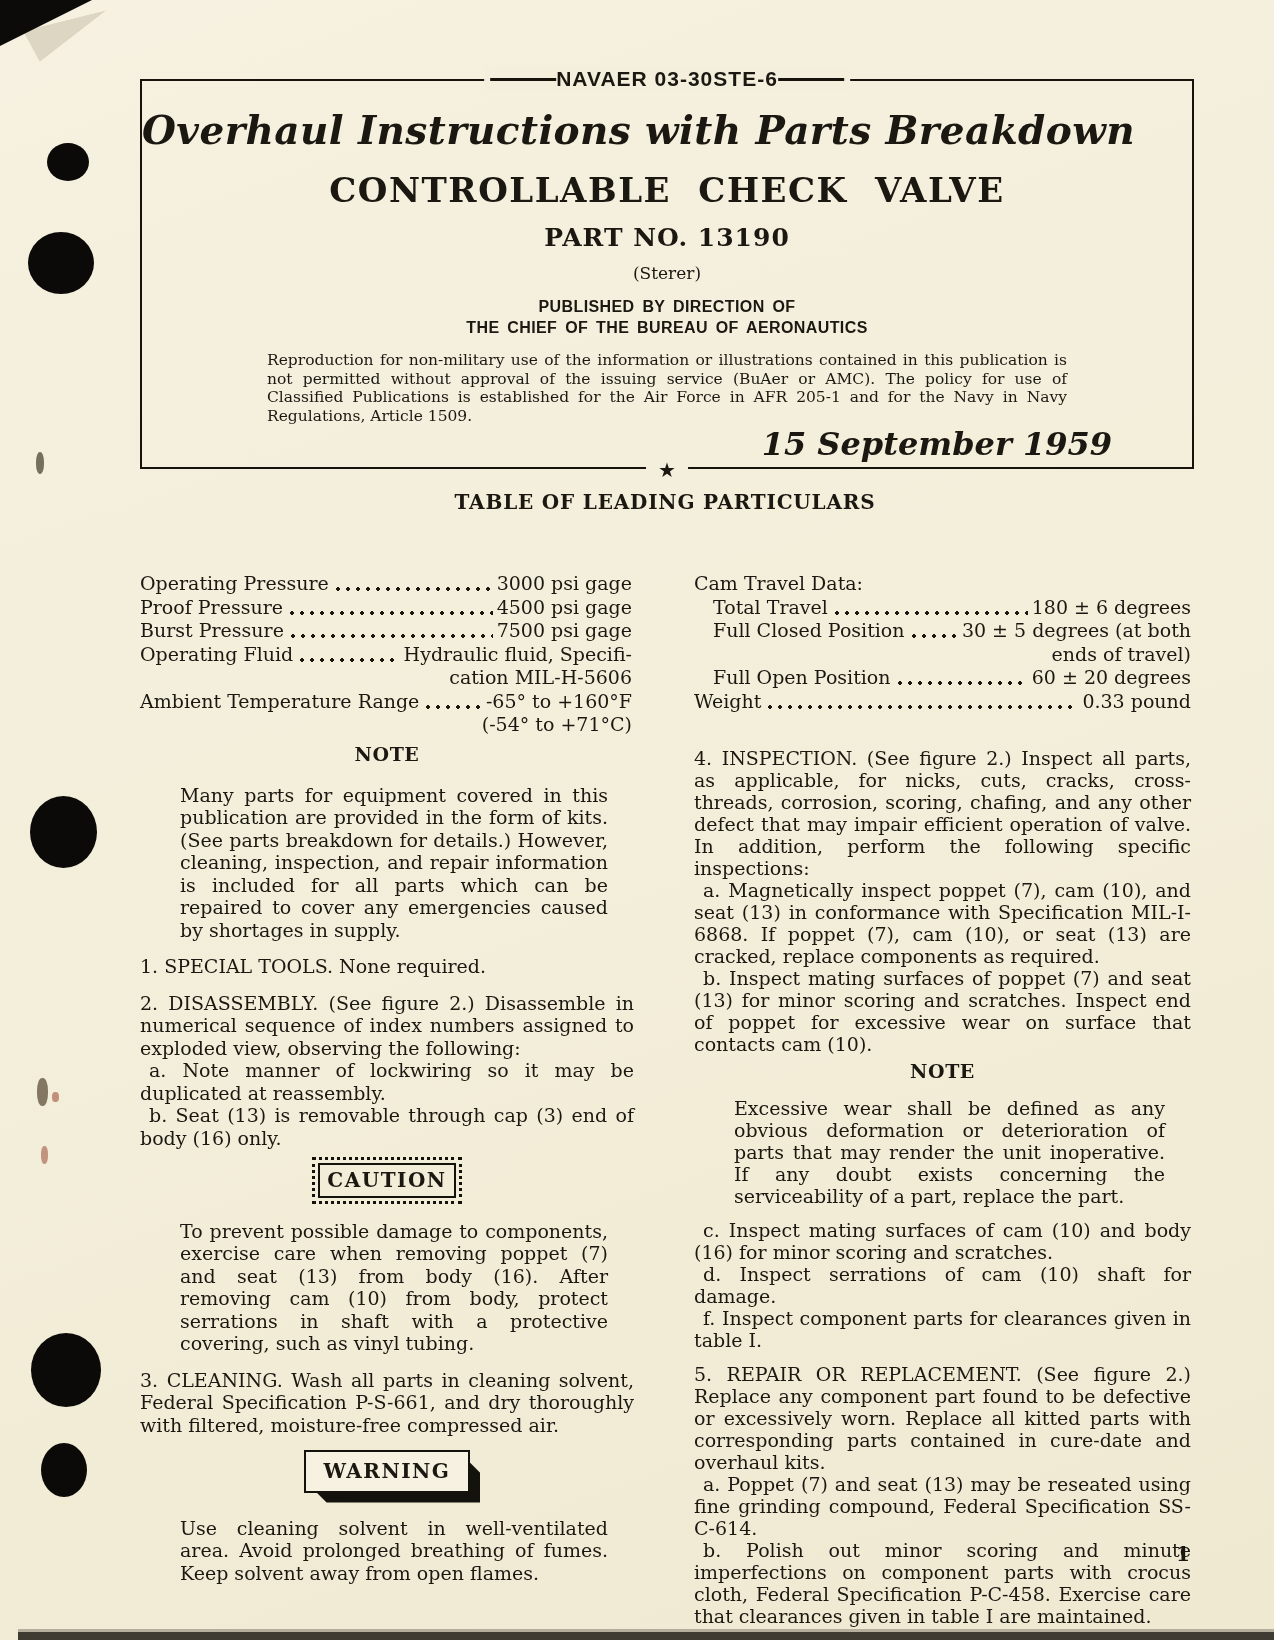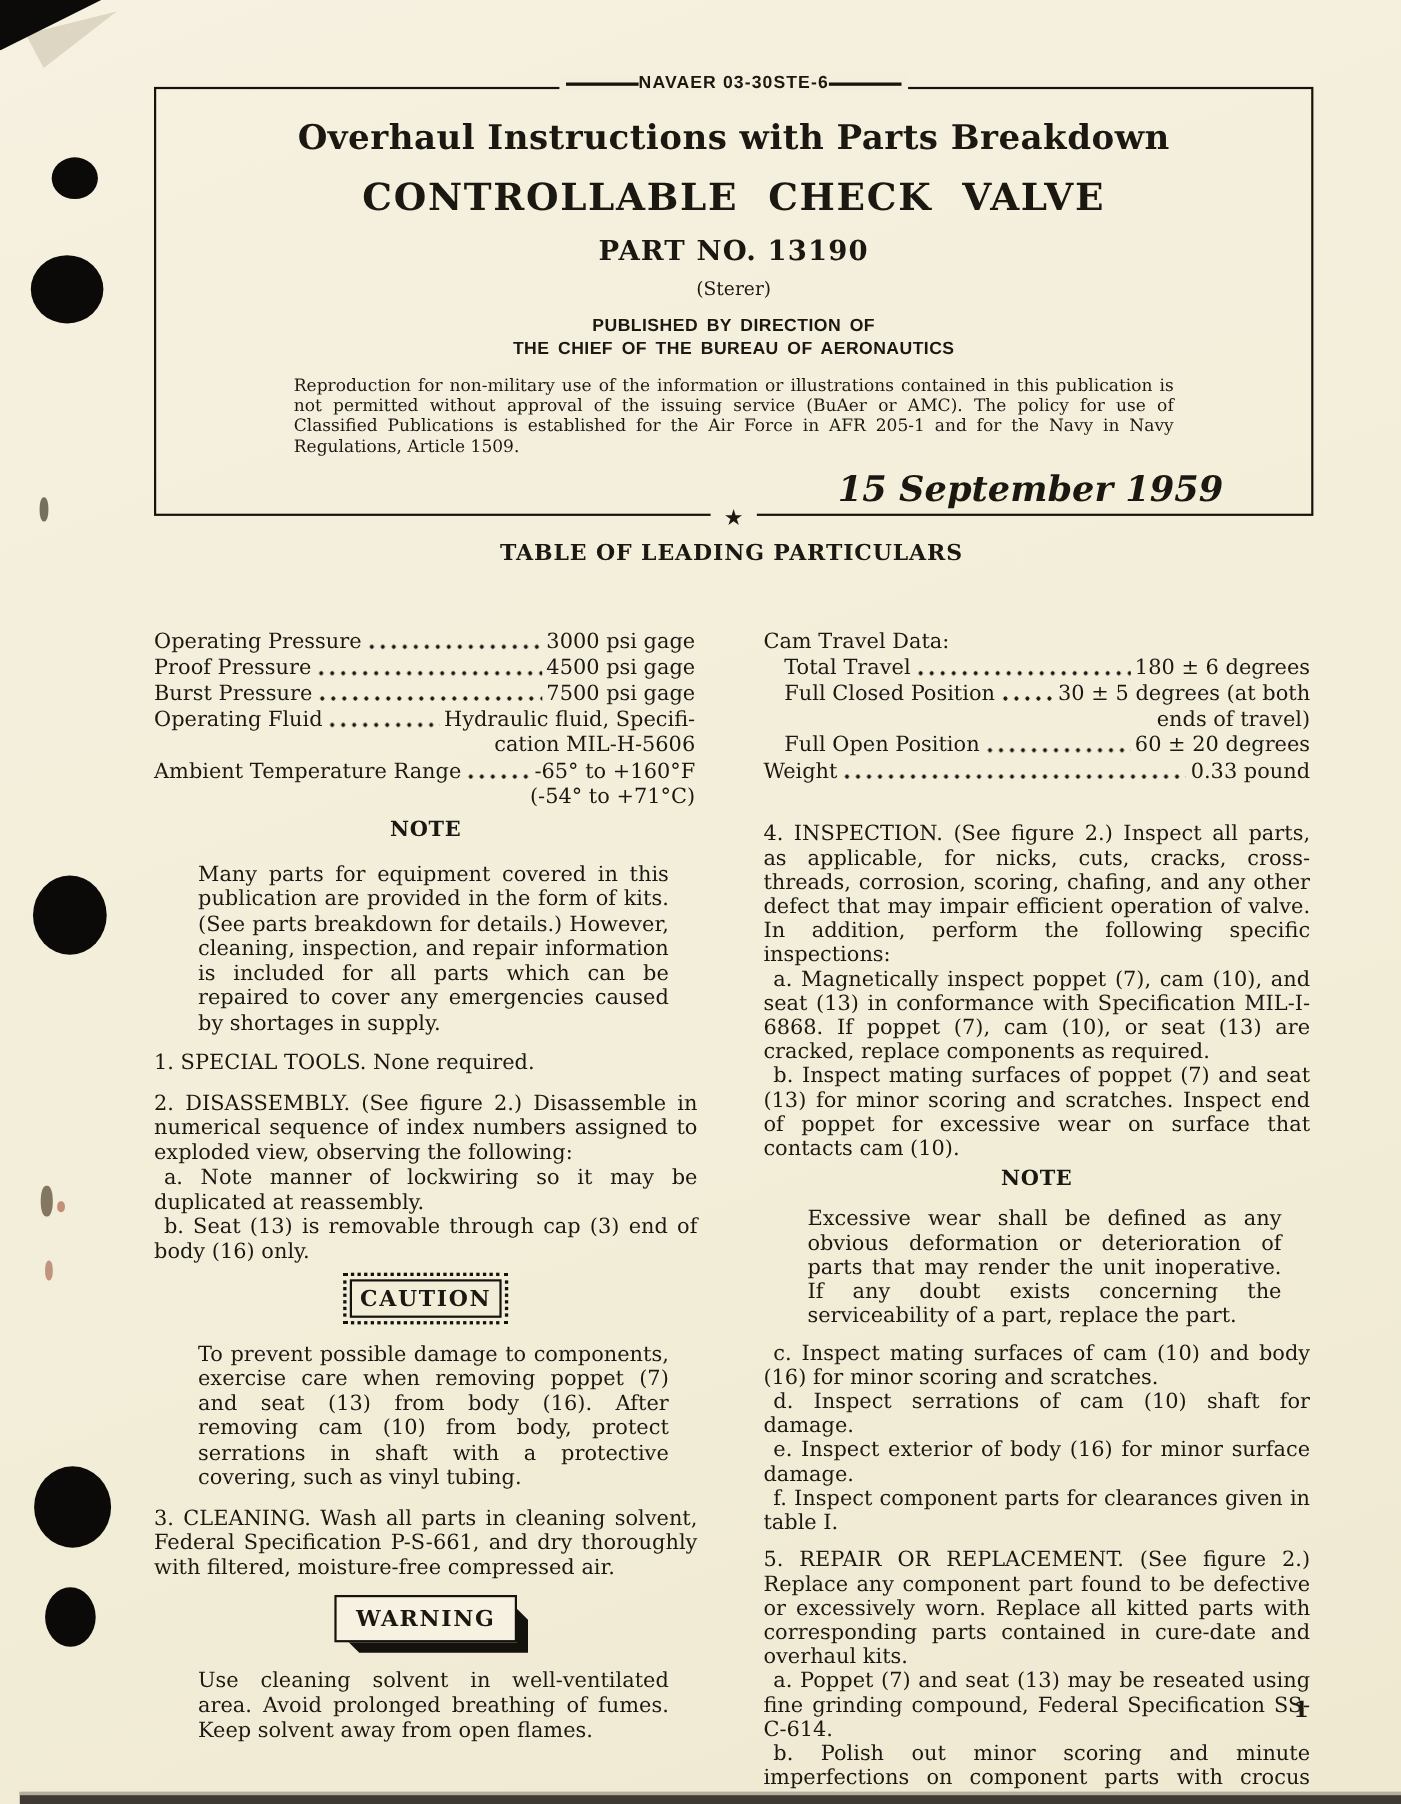--- a/index.html
+++ b/index.html
@@ -29,24 +29,24 @@
   .smudge3{left:52px;top:1092px;width:7px;height:10px;background:#a0503a;opacity:.6;}
   .smudge4{left:41px;top:1146px;width:7px;height:18px;background:#9b4a32;opacity:.55;}
   .bottom-edge{position:absolute;left:18px;right:0;bottom:0;height:8px;background:#3f3b33;
     border-top:3px solid #b5ae9c;z-index:2;}
 
   
   .header-box{position:absolute;left:140px;top:79px;width:1050px;height:386px;
     border:2.5px solid #16130c;z-index:1;}
   .doc-number{position:absolute;top:-14px;left:50%;transform:translateX(-50%);
     display:flex;align-items:center;background:#f4efdc;padding:0 6px;
-    font-family:"Liberation Sans",sans-serif;font-weight:bold;font-size:16px;
+    font-family:"Liberation Sans",sans-serif;font-weight:bold;font-size:21px;
     letter-spacing:1px;white-space:nowrap;}
   .doc-number .rule{width:66px;height:3px;background:#16130c;}
-  .main-title{margin-top:26px;text-align:center;font-size:31px;font-weight:bold;letter-spacing:.4px;}
+  .main-title{margin-top:26px;text-align:left;font-size:39px;font-weight:bold;letter-spacing:.4px;font-style:italic;}
   .valve-title{margin-top:17px;text-align:center;font-size:34px;font-weight:bold;
     letter-spacing:1.5px;word-spacing:14px;}
   .part-no{margin-top:13px;text-align:center;font-size:25px;font-weight:bold;letter-spacing:1px;}
   .sterer{margin-top:11px;text-align:center;font-size:17px;}
   .published{margin-top:13px;text-align:center;font-family:"Liberation Sans",sans-serif;
     font-weight:bold;font-size:16px;line-height:21px;letter-spacing:.4px;word-spacing:3px;}
   .repro{margin:13px auto 0;width:800px;font-size:15.5px;line-height:18.5px;text-align:justify;}
   .date{position:absolute;right:80px;bottom:4px;font-size:32px;font-weight:bold;font-style:italic;}
   .star-sep{position:absolute;bottom:-16px;left:50%;transform:translateX(-50%);
     background:#f4efdc;padding:0 12px;font-size:20px;line-height:26px;}
@@ -212,21 +212,20 @@
   </div>
 
   <div class="col col-right">
     <div class="para first">4. INSPECTION.  (See figure 2.)  Inspect all parts, as applicable, for nicks, cuts, cracks, cross-threads, corrosion, scoring, chafing, and any other defect that may impair efficient operation of valve.  In addition, perform the following specific inspections:</div>
     <div class="sub">a.  Magnetically inspect poppet (7), cam (10), and seat (13) in conformance with Specification MIL-I-6868.  If poppet (7), cam (10), or seat (13) are cracked, replace components as required.</div>
     <div class="sub">b.  Inspect mating surfaces of poppet (7) and seat (13) for minor scoring and scratches.  Inspect end of poppet for excessive wear on surface that contacts cam (10).</div>
     <div class="note-head">NOTE</div>
     <div class="note-para">Excessive wear shall be defined as any obvious deformation or deterioration of parts that may render the unit inoperative.  If any doubt exists concerning the serviceability of a part, replace the part.</div>
     <div class="sub para">c.  Inspect mating surfaces of cam (10) and body (16) for minor scoring and scratches.</div>
     <div class="sub">d.  Inspect serrations of cam (10) shaft for damage.</div>
-    <div class="sub">e.  Inspect exterior of body (16) for minor surface damage.</div>
     <div class="sub">f.  Inspect component parts for clearances given in table I.</div>
     <div class="para">5. REPAIR OR REPLACEMENT.  (See figure 2.)  Replace any component part found to be defective or excessively worn.  Replace all kitted parts with corresponding parts contained in cure-date and overhaul kits.</div>
     <div class="sub">a.  Poppet (7) and seat (13) may be reseated using fine grinding compound, Federal Specification SS-C-614.</div>
     <div class="sub">b.  Polish out minor scoring and minute imperfections on component parts with crocus cloth, Federal Specification P-C-458.  Exercise care that clearances given in table I are maintained.</div>
   </div>
 
   <div class="page-number">1</div>
 
 </div>
 

